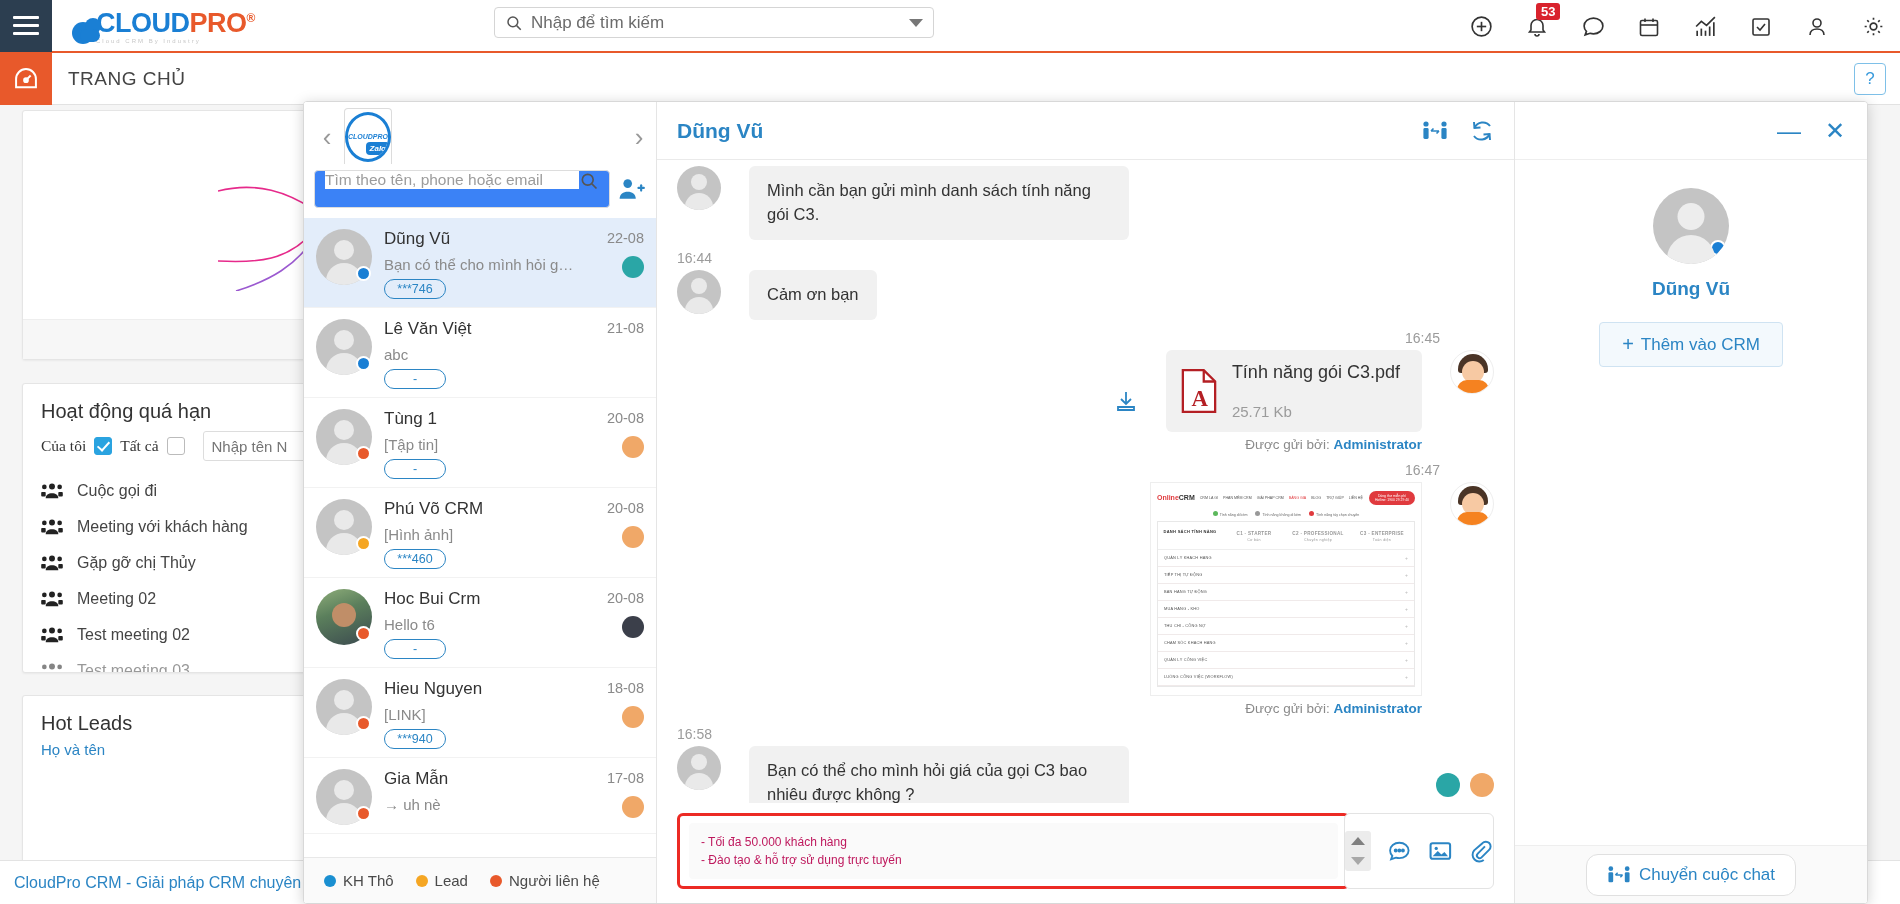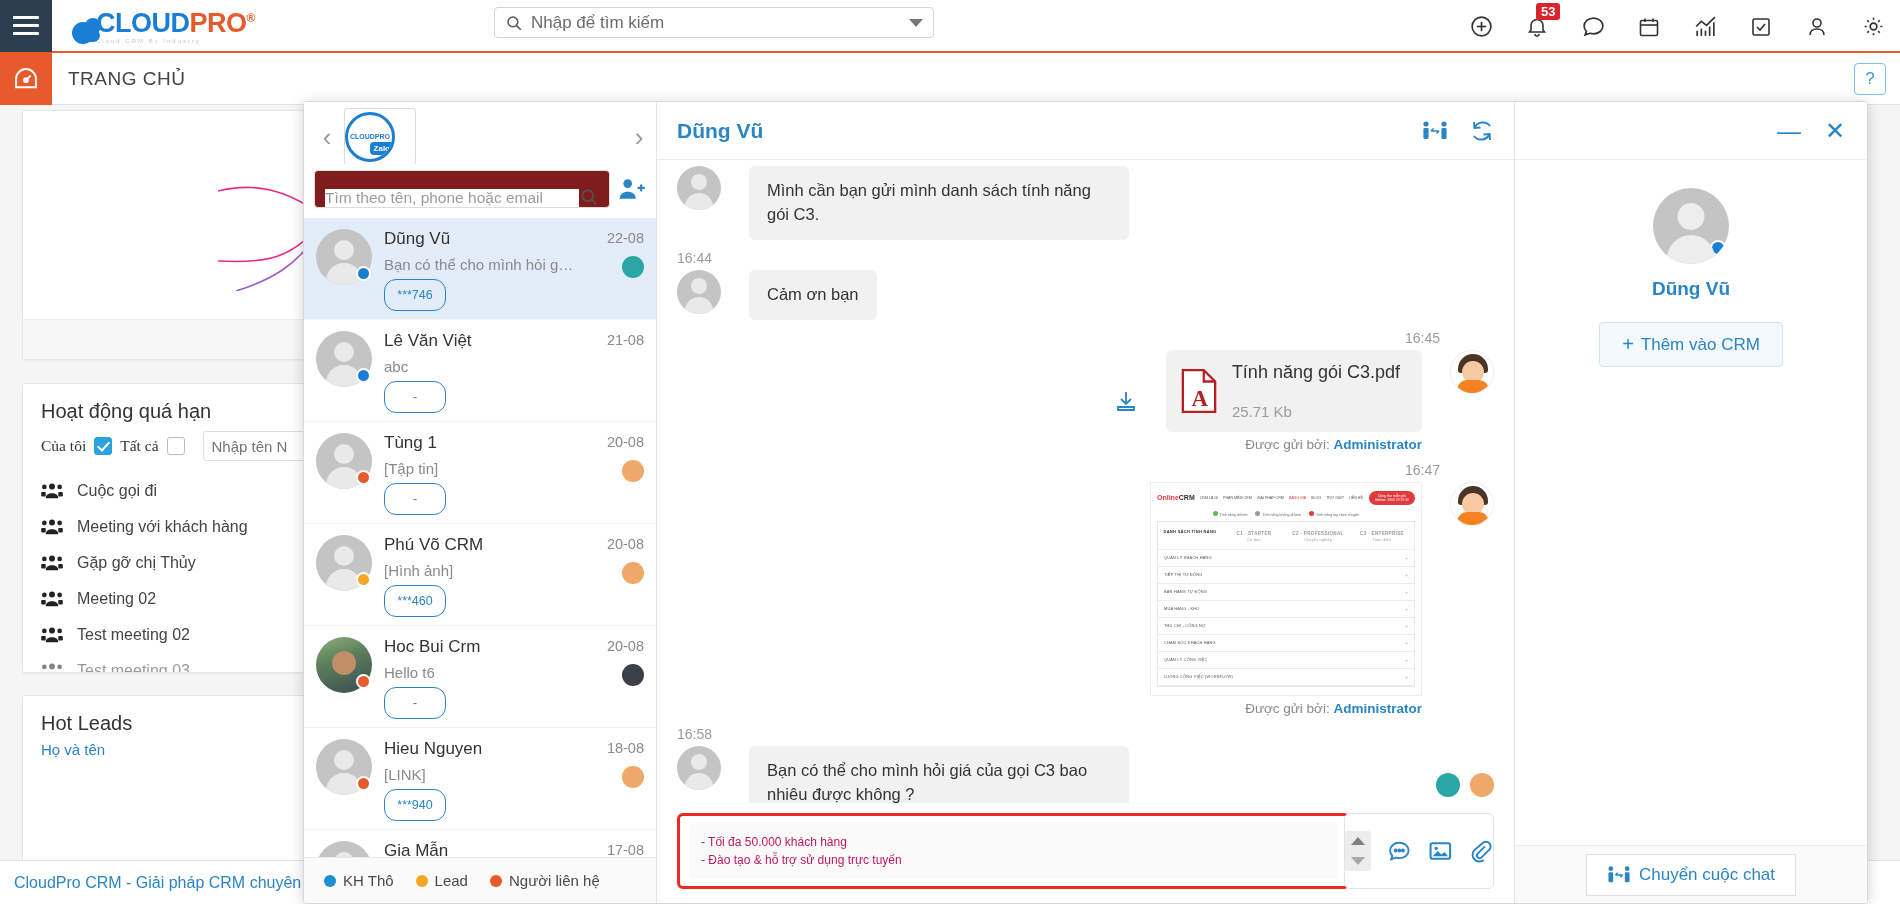--- a/index.html
+++ b/index.html
@@ -106,39 +106,40 @@
     position: absolute; left: 303px; top: 101px; width: 1565px; height: 803px;
     background: #fff; border: 1px solid #d8d8d8; border-radius: 4px;
     box-shadow: 0 2px 14px rgba(0,0,0,0.18); display: flex; overflow: hidden;
   }
 
   
   .convcol { width: 353px; border-right: 1px solid #e5e5e5; display: flex; flex-direction: column; background:#fff; }
   .conv-tabs { height: 62px; display: flex; align-items: flex-end; padding-left: 6px; background: #fff; position: relative;}
   .arrow-btn { width: 34px; height: 54px; display:flex; align-items:center; justify-content:center; color:#999; font-size: 26px; cursor:pointer; font-weight: 300;}
   .tab-zalo {
-    width: 72px; height: 56px; border: 1px solid #dcdcdc; border-bottom: none;
+    width: 48px; height: 56px; border: 1px solid #dcdcdc; border-bottom: none;
     border-radius: 4px 4px 0 0; display:flex; align-items:center; justify-content:flex-start; background:#fff;
     position: relative;
+    font-style: italic;
   }
   .zalo-badge {
     position: relative; width: 50px; height: 50px; border-radius: 50%;
     border: 3px solid #1a7fd4; display: flex; align-items: center; justify-content: center;
     font-size: 7px; font-weight: bold; color: #1a7fd4; overflow: hidden; background:#fff;
   }
   .zalo-badge .zz {
     position: absolute; right: -2px; bottom: 4px; background: #1a7fd4; color: #fff;
     font-size: 8px; padding: 2px 4px; border-radius: 4px 4px 0 4px;
   }
   .arrow-btn.right { margin-left: auto; }
 
   .conv-search { display: flex; align-items: center; gap: 8px; padding: 6px 10px 10px 10px; }
   .conv-search .inpwrap {
     flex: 1; height: 38px; border: 1px solid #ddd; border-radius: 4px;
-    display: flex; align-items: flex-end; padding: 0 10px; background:#7f1d1d;
+    display: flex; align-items: flex-start; padding: 0 10px; background:#3b82f6;
   }
   .conv-search input { border: none; outline: none; flex: 1; font-size: 15.5px; color: #555; font-family:"Liberation Sans",sans-serif;}
   .conv-search input::placeholder { color: #9c9c9c; }
 
   .conv-list { flex: 1; overflow: hidden; }
   .conv {
     display: flex; padding: 11px 12px 8px 12px; position: relative; cursor: pointer;
     border-bottom: 1px solid #f2f2f2;
   }
   .conv.active { background: #e3edfa; }
@@ -152,21 +153,21 @@
   .avatar-photo::after { content:""; position:absolute; left:16px; top:14px; width:24px; height:24px; border-radius:50%; background:#c08e68;}
   .status-dot { position: absolute; right: 1px; bottom: 4px; width: 15px; height: 15px; border-radius: 50%; border: 2px solid #fff; }
   .conv-main { flex: 1; padding-left: 12px; min-width: 0; }
   .conv-name { font-size: 17px; color: #333; }
   .conv-msg { font-size: 15px; color: #8a8a8a; margin-top: 7px; white-space: nowrap; overflow: hidden; text-overflow: ellipsis; max-width: 190px;}
   .conv-right { position: absolute; right: 12px; top: 12px; text-align: right; }
   .conv-date { font-size: 14.5px; color: #8a8a8a; }
   .conv-mini { width: 22px; height: 22px; border-radius: 50%; margin-top: 10px; margin-left: auto; display:block;}
   .tagpill {
     margin-top: 6px; display: inline-block; border: 1px solid #2b85c4; color: #2b85c4;
-    border-radius: 12px; font-size: 12.5px; padding: 8px 12px; min-width: 62px; text-align: center;
+    border-radius: 12px; font-size: 12.5px; padding: 2px 12px; min-width: 62px; text-align: center;
   }
   .conv-legend {
     height: 46px; border-top: 1px solid #e8e8e8; background: #fafafa;
     display: flex; align-items: center; gap: 22px; padding-left: 20px;
   }
   .lg { display: flex; align-items: center; gap: 7px; font-size: 15px; color: #4a4a4a; }
   .lg .dot { width: 12px; height: 12px; border-radius: 50%; }
 
   
   .msgcol { flex: 1; display: flex; flex-direction: column; min-width: 0; border-right:1px solid #e5e5e5;}
@@ -248,21 +249,21 @@
   .big-av .sd { position:absolute; right:3px; bottom:8px; width:16px; height:16px; border-radius:50%; background:#1a7fd4; border:2px solid #fff;}
   .info-name { font-size: 19px; font-weight: bold; color: #2b85c4; margin-top: 14px; }
   .crm-btn {
     margin: 22px auto 0 auto; display: inline-flex; align-items: center; gap: 7px;
     border: 1px solid #cfe3f2; background: #f3f9fd; color: #2b85c4;
     font-size: 17px; padding: 10px 22px; border-radius: 4px; cursor: pointer;
   }
   .info-foot { height: 58px; border-top: 1px solid #eee; display: flex; align-items: center; justify-content: center; background:#fafafa;}
   .transfer-btn {
     display: inline-flex; align-items: center; gap: 8px; background: #fff; border: 1px solid #e0e0e0;
-    border-radius: 0; padding: 10px 20px; color: #2b85c4; font-size: 17px; cursor: pointer;
+    border-radius: 12px; padding: 10px 20px; color: #2b85c4; font-size: 17px; cursor: pointer;
   }
 </style>
 </head>
 <body>
 
 <div id="app">
 
   <div class="topbar">
     <div class="hamburger">
       <span></span>

